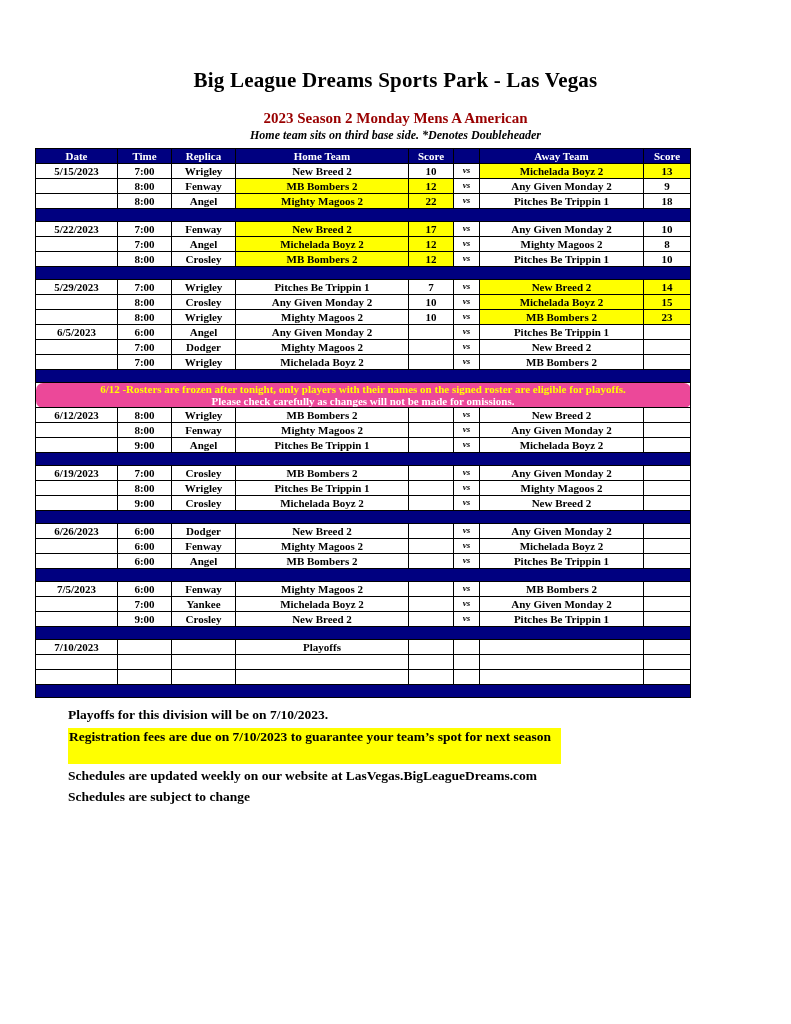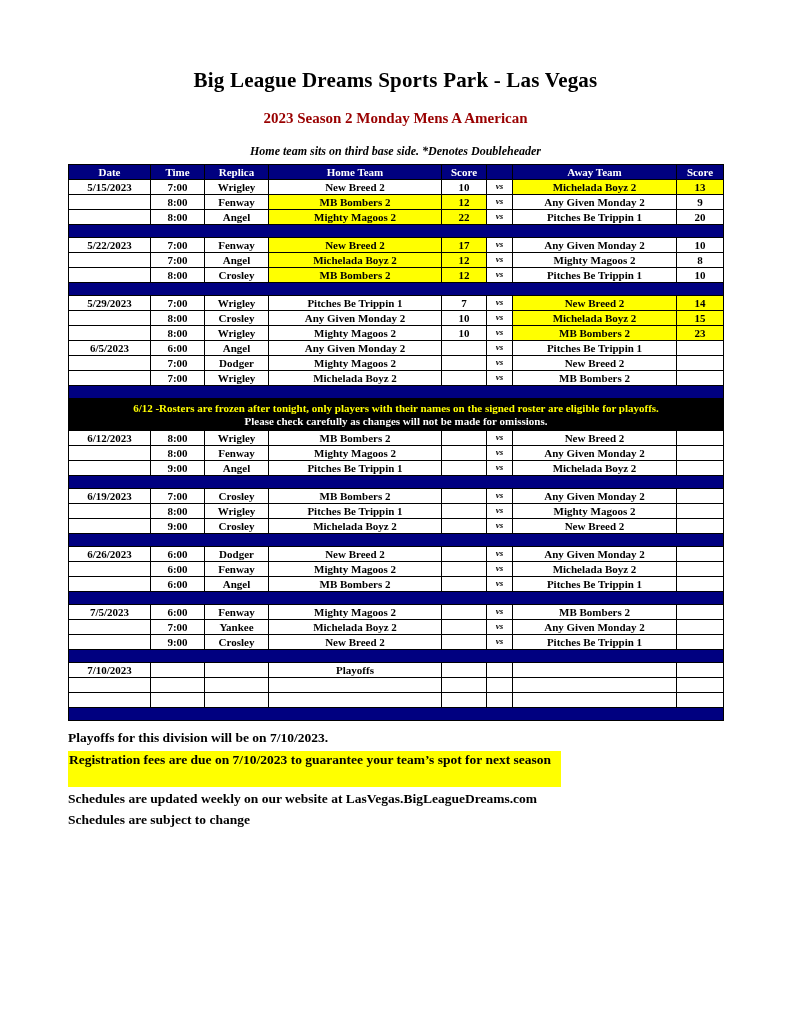--- a/index.html
+++ b/index.html
@@ -24,27 +24,27 @@
     font-size: 15px;
     font-weight: bold;
     color: #990000;
     margin-top: 17px;
   }
   .note {
     text-align: center;
     font-size: 12px;
     font-weight: bold;
     font-style: italic;
-    margin-top: 17px;
+    margin-top: 1px;
   }
 
   table.schedule {
     border-collapse: collapse;
     table-layout: fixed;
-    margin: 5px 0 0 68px;
+    margin: 5px 0 0 35px;
     width: 655px;
   }
   .schedule th, .schedule td {
     border: 1px solid #000;
     font-size: 11px;
     font-weight: bold;
     text-align: center;
     vertical-align: middle;
     height: 15px;
     line-height: 1.1;
@@ -61,23 +61,24 @@
     background: #000080;
     height: 13px;
     padding: 0;
   }
   tr.notice td {
     background: #000080;
     color: #ffff00;
     font-size: 11px;
   }
   tr.alert td {
-    background: #000000;
-    height: 32px;
+    background: #ec4899;
+    height: 25px;
     white-space: normal;
+    border-radius: 7px;
   }
   tr.alert .l1 { color: #ffff00; font-size: 11px; }
   tr.alert .l2 { color: #ffffff; font-size: 11px; }
   td.hl-yellow { background: #ffff00; }
   td.vs-cell { font-size: 9px; font-style: italic; }
 
   .footer {
     margin: 9px 0 0 68px;
     font-weight: bold;
   }
@@ -146,21 +147,21 @@
           <td>9</td>
         </tr>
         <tr>
           <td></td>
           <td>8:00</td>
           <td>Angel</td>
           <td class="hl-yellow">Mighty Magoos 2</td>
           <td class="hl-yellow">22</td>
           <td class="vs-cell">vs</td>
           <td>Pitches Be Trippin 1</td>
-          <td>20</td>
+          <td>18</td>
         </tr>
         <tr class="bar">
           <td colspan="8"></td>
         </tr>
         <tr>
           <td>5/22/2023</td>
           <td>7:00</td>
           <td>Fenway</td>
           <td class="hl-yellow">New Breed 2</td>
           <td class="hl-yellow">17</td>

